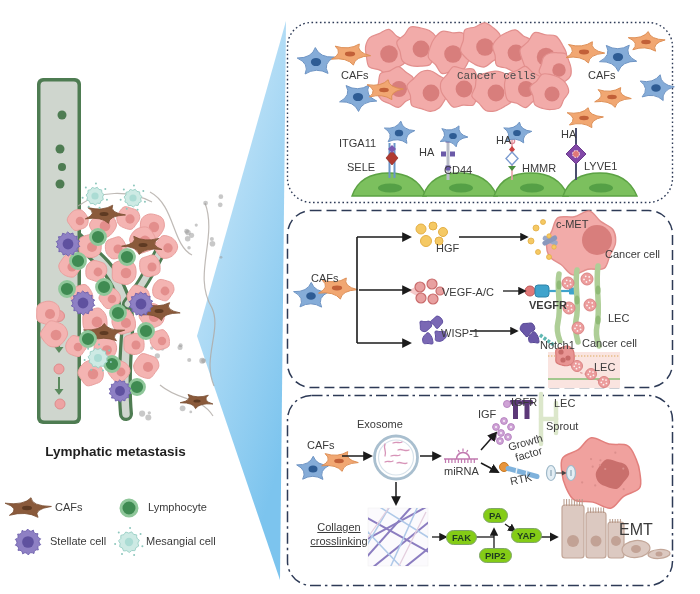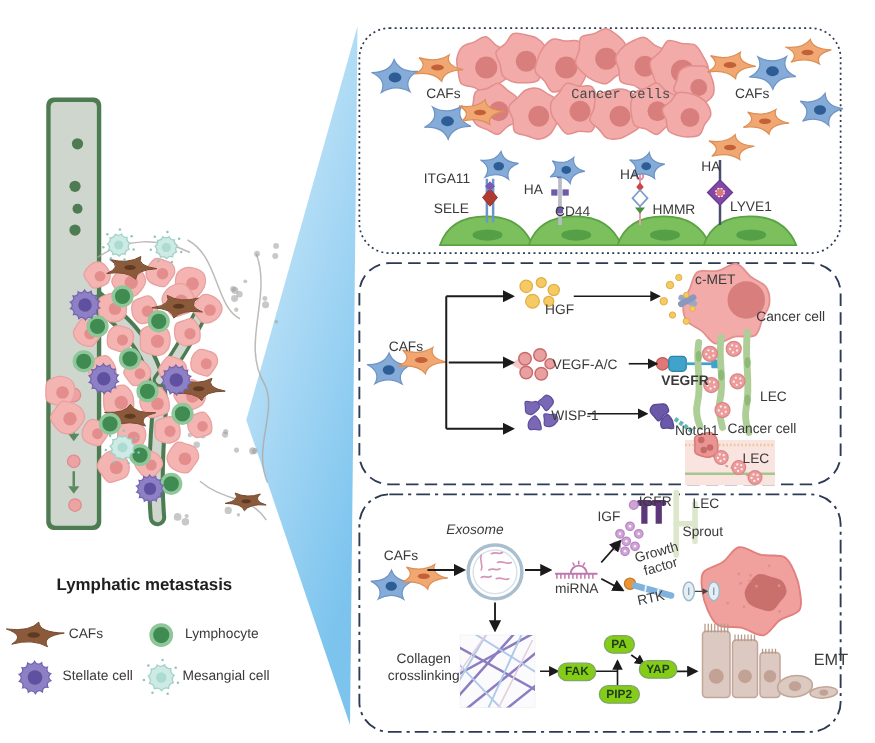--- a/index.html
+++ b/index.html
@@ -1,21 +1,21 @@
 <!DOCTYPE html>
 <html><head>
 <meta charset="utf-8">
 <style>
   html,body{margin:0;padding:0;background:#fff;}
   #fig{position:relative;width:700px;height:594px;background:#fff;overflow:hidden;
        font-family:"Liberation Sans",sans-serif;}
   #art{position:absolute;left:0;top:0;z-index:1;}
   .lbl{position:absolute;z-index:3;font-size:11px;color:#3a3a3a;white-space:nowrap;line-height:1.1;}
   .lbl.wrap{white-space:normal;text-align:center;}
-  .title{font-size:13.5px;font-weight:bold;color:#1f1f1f;text-align:center;margin-top:16px;}
+  .title{font-size:13.5px;font-weight:bold;color:#1f1f1f;text-align:center;}
   .pill{position:absolute;z-index:3;font-size:9.5px;font-weight:bold;color:#1f3d1f;
         background:#84cc16;border:1.2px solid #7fa569;border-radius:8px;
         padding:1.5px 5px;line-height:1;}
   .rot{transform-origin:center center;}
 </style>
 </head>
 <body>
 
 <div id="fig">
   <svg id="art" width="700" height="594">
@@ -563,27 +563,27 @@
   <div class="lbl" style="left:605px;top:248px;">Cancer cell</div>
   <div class="lbl" style="left:442px;top:286px;">VEGF-A/C</div>
   <div class="lbl" style="left:529px;top:299px;font-weight:bold;">VEGFR</div>
   <div class="lbl" style="left:608px;top:312px;">LEC</div>
   <div class="lbl" style="left:441px;top:327px;">WISP-1</div>
   <div class="lbl" style="left:520px;top:339px;margin-left:20px;">Notch1</div>
   <div class="lbl" style="left:582px;top:337px;">Cancer cell</div>
   <div class="lbl" style="left:594px;top:361px;">LEC</div>
 
   <div class="lbl" style="left:307px;top:439px;">CAFs</div>
-  <div class="lbl" style="left:357px;top:418px;font-style:italic;">Exosome</div>
+  <div class="lbl" style="left:357px;top:418px;">Exosome</div>
   <div class="lbl" style="left:444px;top:465px;text-align:center;">miRNA</div>
   <div class="lbl" style="left:478px;top:408px;">IGF</div>
   <div class="lbl" style="left:511px;top:396px;">IGFR</div>
   <div class="lbl" style="left:554px;top:397px;">LEC</div>
   <div class="lbl" style="left:546px;top:420px;">Sprout</div>
   <div class="lbl wrap rot" style="left:504px;top:436px;width:46px;transform:rotate(-16deg);">Growth factor</div>
   <div class="lbl rot" style="left:510px;top:473px;transform:rotate(-12deg);">RTK</div>
-  <div class="lbl wrap" style="left:304px;top:521px;width:70px;line-height:1.25;">Collagen crosslinking</div>
+  <div class="lbl wrap" style="left:304px;top:521px;width:70px;line-height:1.25;text-decoration:underline;">Collagen crosslinking</div>
   <div class="pill" style="left:446px;top:530px;">FAK</div>
   <div class="pill" style="left:483px;top:508px;">PA</div>
   <div class="pill" style="left:479px;top:548px;">PIP2</div>
   <div class="pill" style="left:511px;top:528px;">YAP</div>
-  <div class="lbl" style="left:619px;top:521px;font-size:13px;margin-left:32px;">EMT</div>
+  <div class="lbl" style="left:619px;top:521px;font-size:16px;">EMT</div>
 </div>
 
 </body></html>

